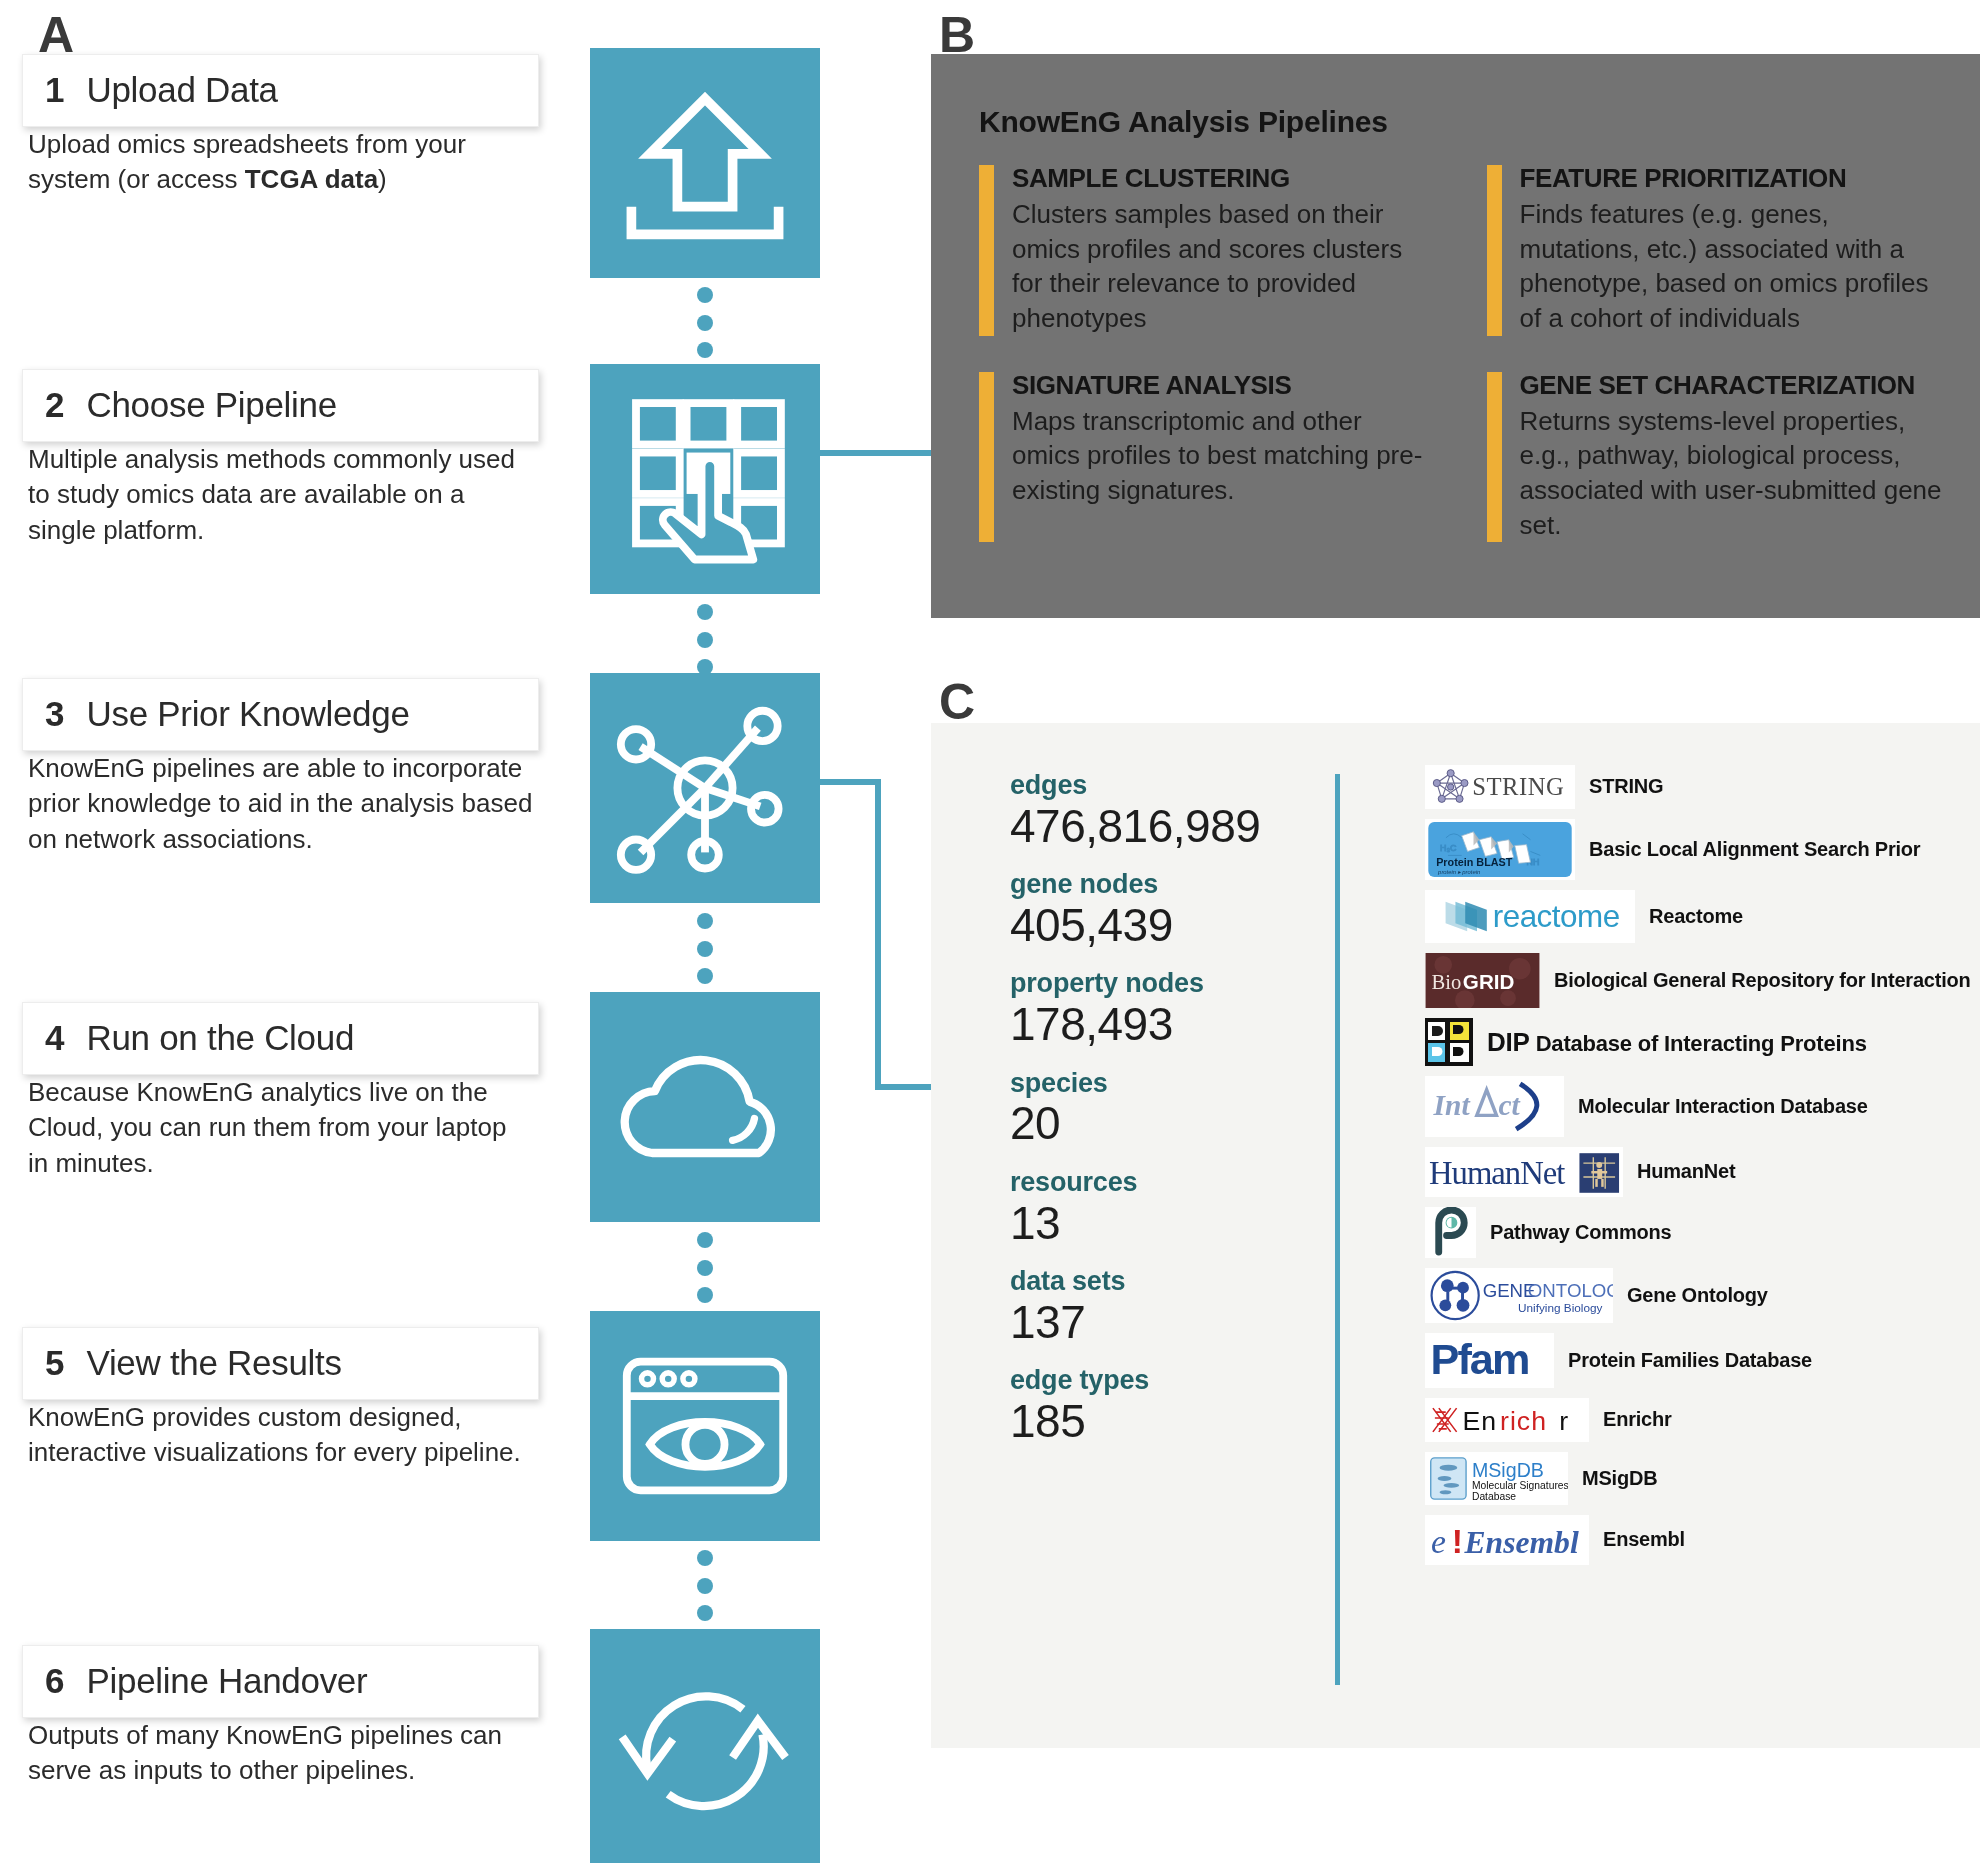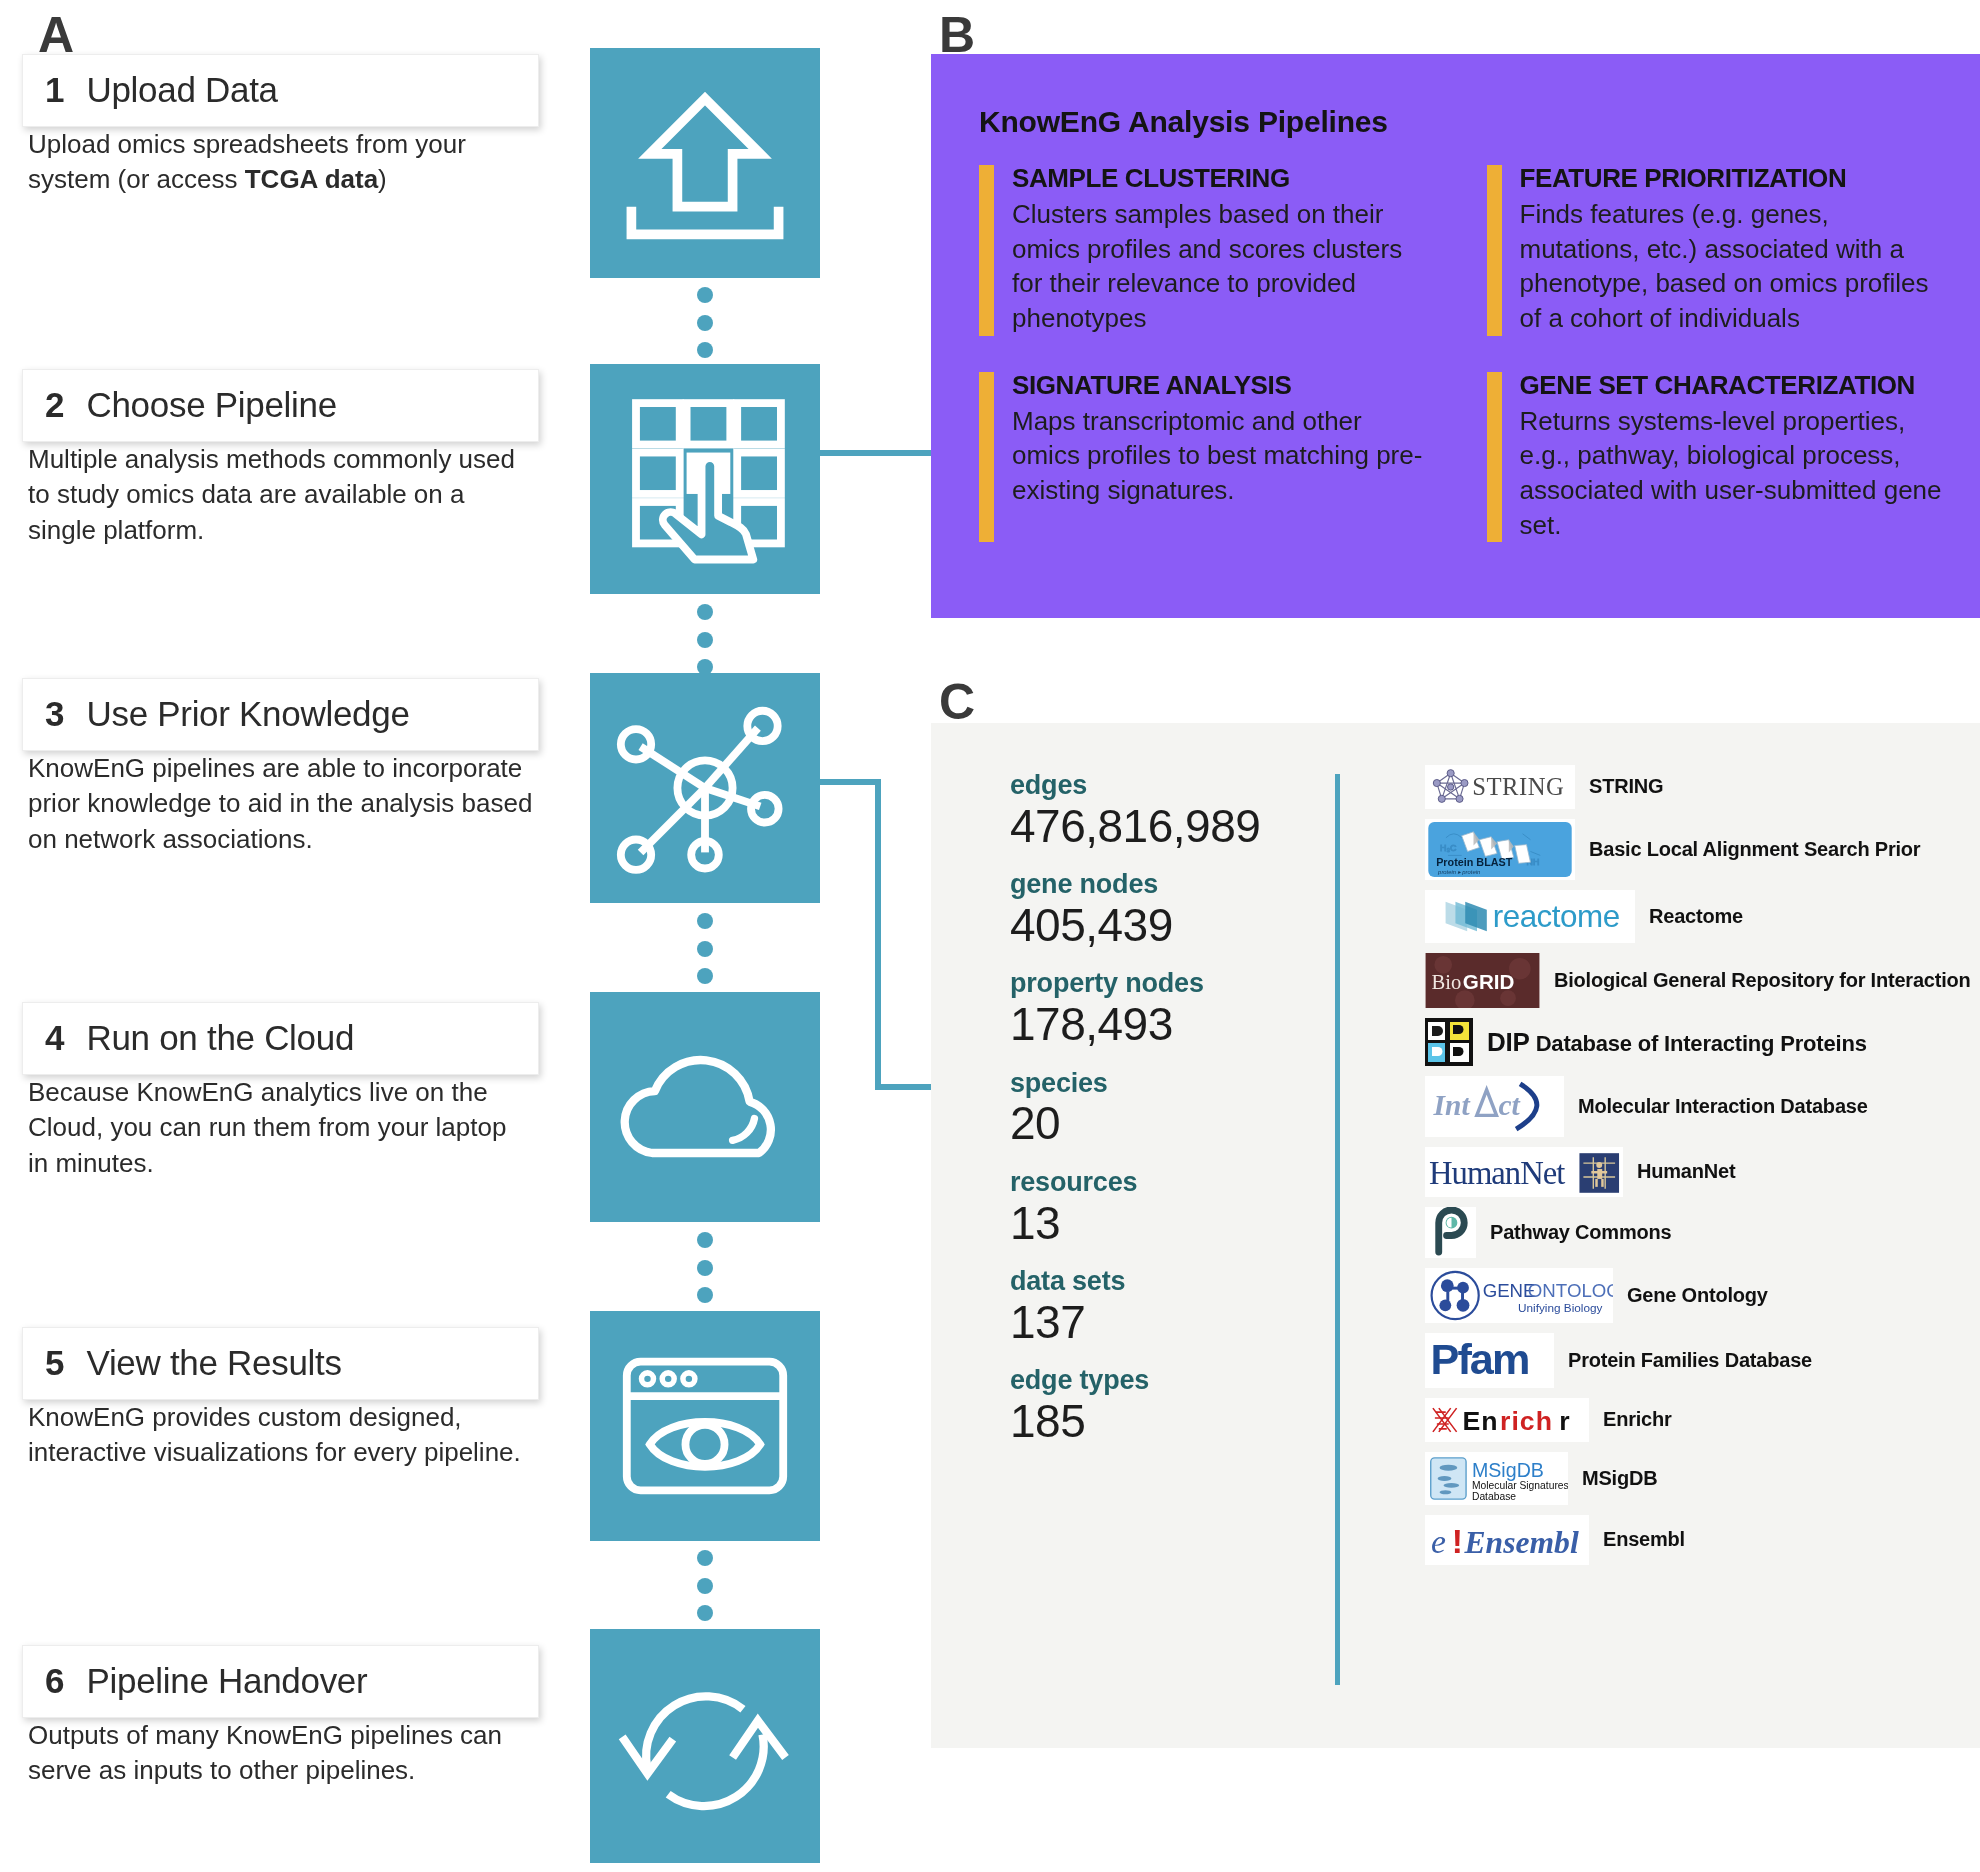--- a/index.html
+++ b/index.html
@@ -73,21 +73,21 @@
 
   
   .connector { position: absolute; background: transparent; }
   .connector .h { position: absolute; height: 6px; background: #4da3be; }
   .connector .v { position: absolute; width: 6px; background: #4da3be; }
 
   
   #panel-b {
     position: absolute; left: 931px; top: 54px;
     width: 1049px; height: 564px;
-    background: #8b5cf6;
+    background: #737373;
   }
   #panel-b-title {
     position: absolute; left: 48px; top: 51px;
     font-size: 30px; font-weight: bold; color: #141414;
     letter-spacing: -0.2px;
   }
   .pipe-grid {
     position: absolute; left: 48px; top: 111px;
     width: 965px;
     display: grid;
@@ -553,21 +553,21 @@
       <div class="res-row">
         <div class="res-logo" style="width:129px;height:55px;">
           <svg viewBox="0 0 130 56" style="width:129px;height:55px">
             <text x="5" y="42" font-family="'Liberation Sans',sans-serif" font-weight="bold" font-size="44" fill="#1f4b91" letter-spacing="-2">Pfam</text>
           </svg>
         </div>
         <div class="res-name">Protein Families Database</div>
       </div>
 
       <div class="res-row">
-        <div class="res-logo" style="width:164px;height:44px;font-weight:bold;">
+        <div class="res-logo" style="width:164px;height:44px;">
           <svg viewBox="0 0 166 44" style="width:164px;height:44px">
             <g stroke="#cf2222" stroke-width="1.6" fill="none">
               <path d="M8 34 q9 -12 18 -24 M14 34 q9 -12 18 -24"></path>
               <path d="M8 10 q9 12 18 24 M14 10 q9 12 18 24"></path>
               <path d="M11 14 h10 M10 20 h14 M12 26 h12 M14 31 h8"></path>
             </g>
             <text x="38" y="32" font-family="'Liberation Sans',sans-serif" font-size="27" fill="#111111" letter-spacing="1">En</text>
             <text x="76" y="32" font-family="'Liberation Sans',sans-serif" font-size="27" fill="#cf2222" letter-spacing="1">rich</text>
             <text x="136" y="32" font-family="'Liberation Sans',sans-serif" font-size="27" fill="#111111">r</text>
           </svg>

